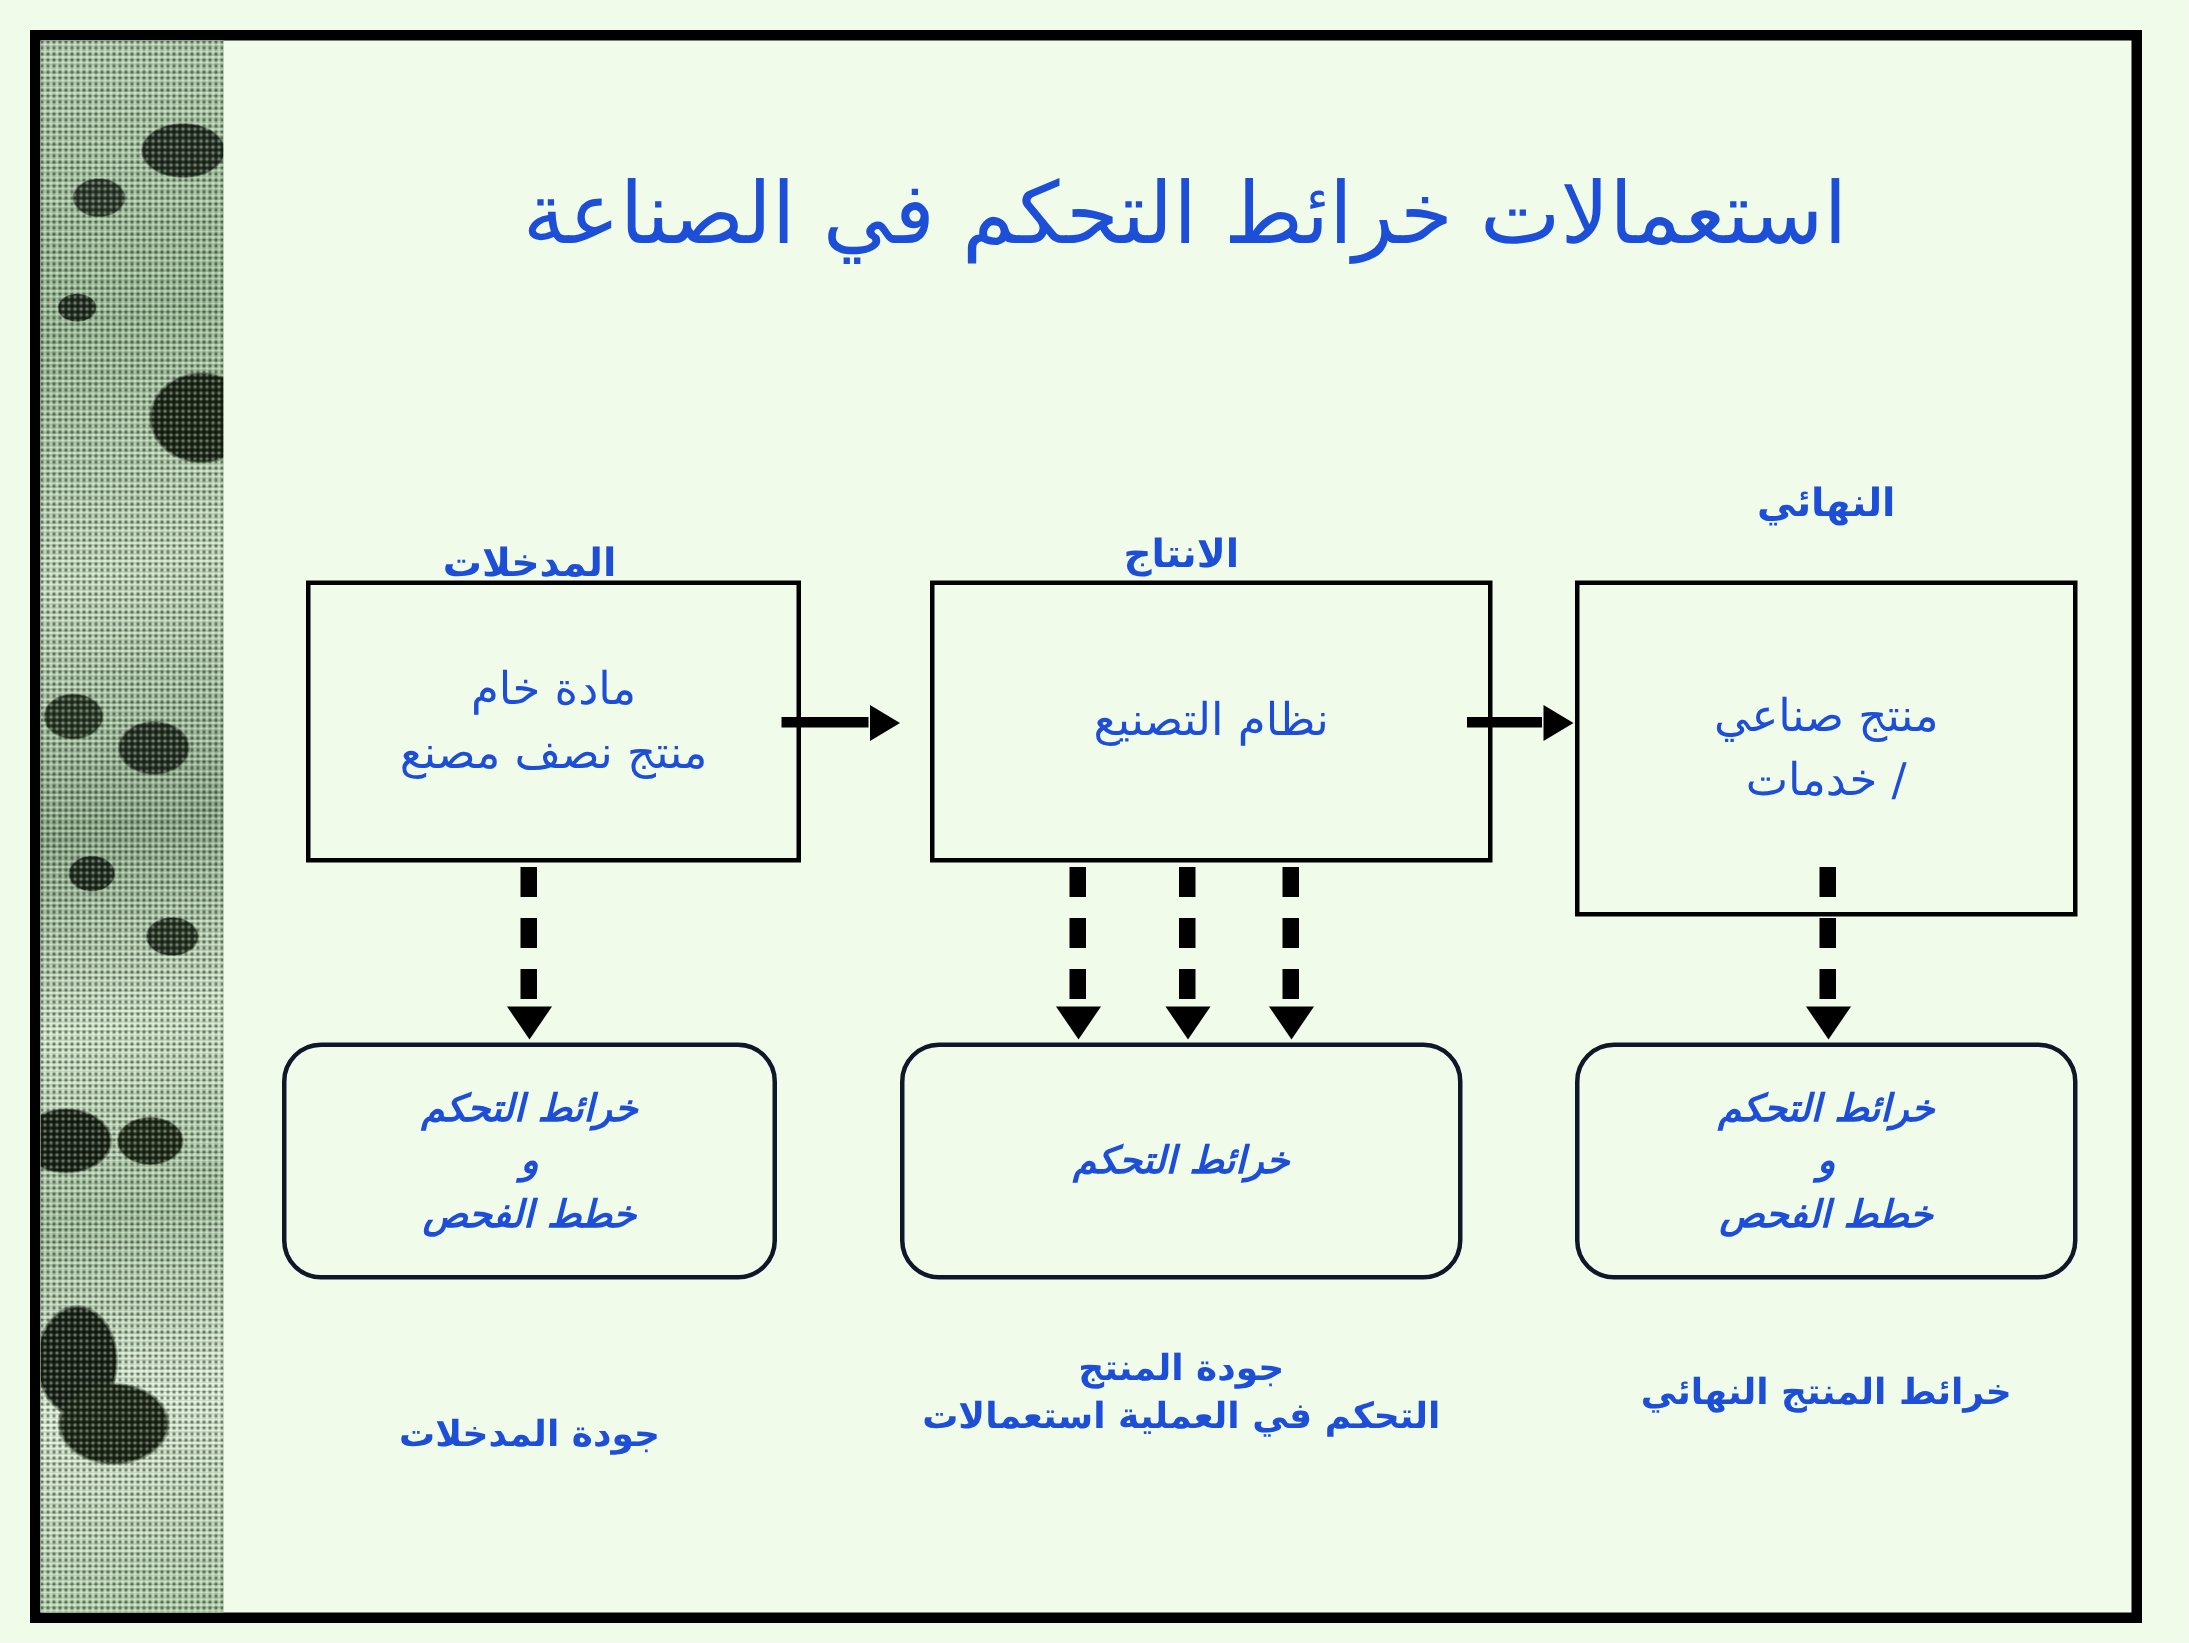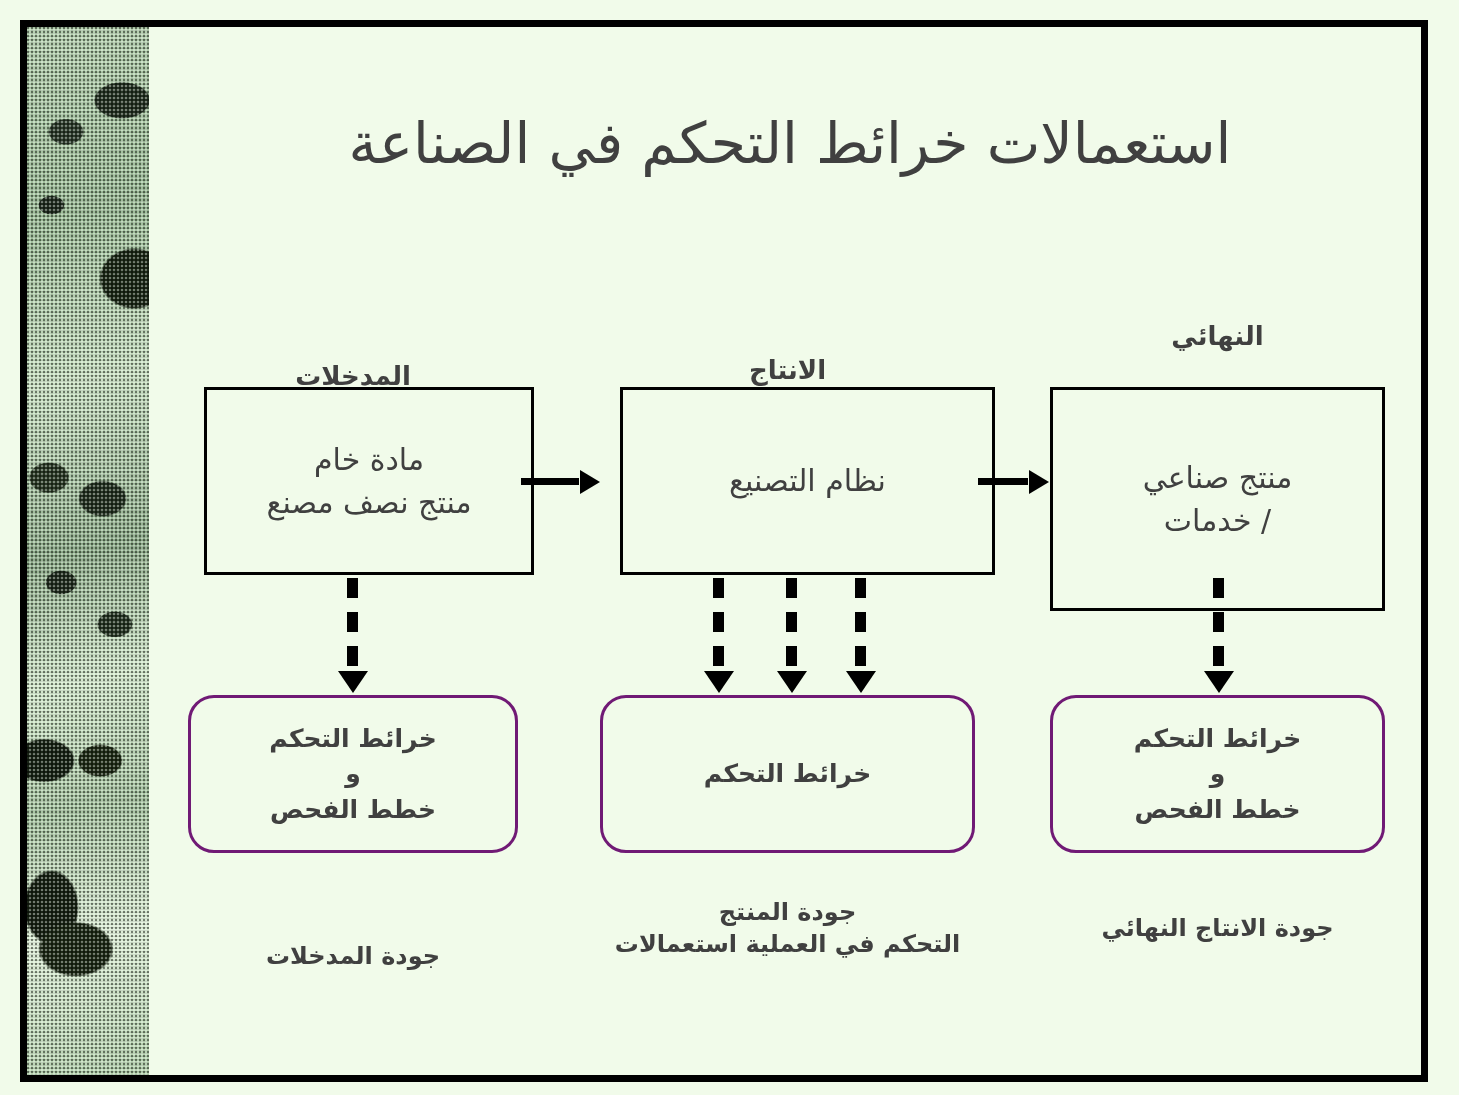--- a/index.html
+++ b/index.html
@@ -71,21 +71,21 @@
       repeating-linear-gradient(0deg, rgba(0,0,0,0.16) 0 1px, transparent 1px 3px),
       repeating-linear-gradient(90deg, rgba(255,255,255,0.18) 0 1px, transparent 1px 3px);
     mix-blend-mode: multiply;
     opacity: 0.6;
   }
   
   .ar {
     direction: rtl;
     unicode-bidi: bidi-override;
     text-align: center;
-    color: #404040;
+    color: #1d4ed8;
     white-space: pre-line;
   }
   #title {
     position: absolute;
     left: 190px;
     top: 112px;
     width: 1200px;
     font-size: 57px;
     line-height: 1.12;
     font-weight: 400;
@@ -108,27 +108,28 @@
     justify-content: center;
   }
   .proc-box .txt {
     font-size: 30px;
     line-height: 1.45;
     font-weight: 400;
   }
   
   .round-box {
     position: absolute;
-    border: 3px solid #701a75;
+    border: 3px solid #0f172a;
     border-radius: 26px;
     box-sizing: border-box;
     background: #f1fbea;
     display: flex;
     align-items: center;
     justify-content: center;
+    font-style: italic;
   }
   .round-box .txt {
     font-size: 25px;
     line-height: 1.42;
     font-weight: 700;
   }
   
   .caption {
     position: absolute;
     font-size: 24px;
@@ -227,15 +228,15 @@
     <span class="txt ar">خرائط التحكم
 و
 خطط الفحص</span>
   </div>
 
   <div class="caption ar" style="left:188px; top:940px; width:330px;">جودة المدخلات</div>
 
   <div class="caption ar" style="left:600px; top:896px; width:375px;">جودة المنتج
 التحكم في العملية استعمالات</div>
 
-  <div class="caption ar" style="left:1050px; top:912px; width:335px;">جودة الانتاج النهائي</div>
+  <div class="caption ar" style="left:1050px; top:912px; width:335px;">خرائط المنتج النهائي</div>
 
 </div>
 
 </body></html>

